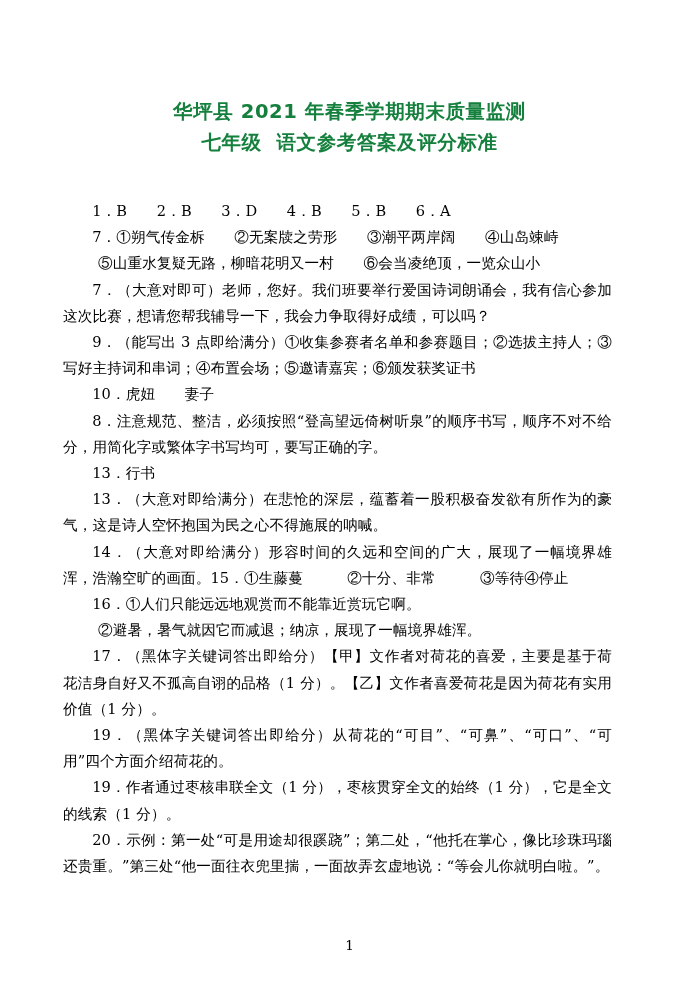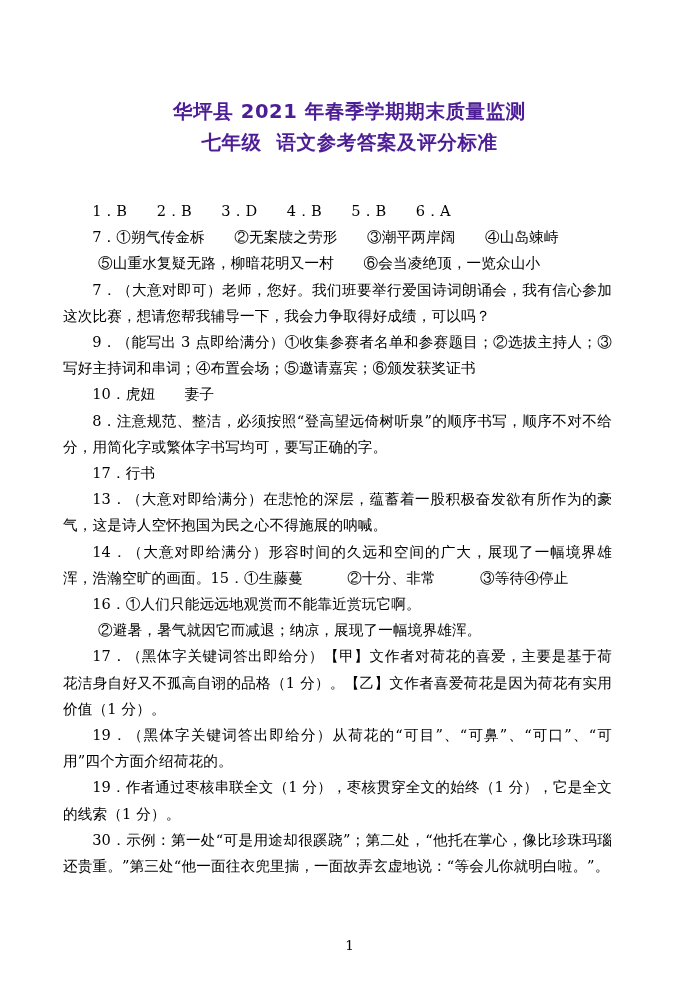--- a/index.html
+++ b/index.html
@@ -21,21 +21,21 @@
   }
   .doc-title {
     margin: 0;
     padding-top: 96px;
     text-align: center;
     font-family: "DejaVu Sans", "Liberation Sans", sans-serif;
     font-weight: bold;
     font-size: 19.5px;
     line-height: 31px;
     letter-spacing: 0.6px;
-    color: #4c1d95;
+    color: #15803d;
   }
   .title-line {
     display: block;
     white-space: pre;
   }
   .body-block {
     margin-top: 40px;
     padding-left: 63px;
     padding-right: 87px;
   }
@@ -74,26 +74,26 @@
   </h1>
 
   <div class="body-block">
     <p class="para">1．B　　2．B　　3．D　　4．B　　5．B　　6．A</p>
     <p class="para">7．①朔气传金柝　　②无案牍之劳形　　③潮平两岸阔　　④山岛竦峙</p>
     <p class="para hang-indent">⑤山重水复疑无路，柳暗花明又一村　　⑥会当凌绝顶，一览众山小</p>
     <p class="para">7．（大意对即可）老师，您好。我们班要举行爱国诗词朗诵会，我有信心参加这次比赛，想请您帮我辅导一下，我会力争取得好成绩，可以吗？</p>
     <p class="para">9．（能写出 3 点即给满分）①收集参赛者名单和参赛题目；②选拔主持人；③写好主持词和串词；④布置会场；⑤邀请嘉宾；⑥颁发获奖证书</p>
     <p class="para">10．虎妞　　妻子</p>
     <p class="para">8．注意规范、整洁，必须按照“登高望远倚树听泉”的顺序书写，顺序不对不给分，用简化字或繁体字书写均可，要写正确的字。</p>
-    <p class="para">17．行书</p>
+    <p class="para">13．行书</p>
     <p class="para">13．（大意对即给满分）在悲怆的深层，蕴蓄着一股积极奋发欲有所作为的豪气，这是诗人空怀抱国为民之心不得施展的呐喊。</p>
     <p class="para">14．（大意对即给满分）形容时间的久远和空间的广大，展现了一幅境界雄浑，浩瀚空旷的画面。15．①生藤蔓　　　②十分、非常　　　③等待④停止</p>
     <p class="para">16．①人们只能远远地观赏而不能靠近赏玩它啊。</p>
     <p class="para hang-indent">②避暑，暑气就因它而减退；纳凉，展现了一幅境界雄浑。</p>
     <p class="para">17．（黑体字关键词答出即给分）【甲】文作者对荷花的喜爱，主要是基于荷花洁身自好又不孤高自诩的品格（1 分）。【乙】文作者喜爱荷花是因为荷花有实用价值（1 分）。</p>
     <p class="para">19．（黑体字关键词答出即给分）从荷花的“可目”、“可鼻”、“可口”、“可用”四个方面介绍荷花的。</p>
     <p class="para">19．作者通过枣核串联全文（1 分），枣核贯穿全文的始终（1 分），它是全文的线索（1 分）。</p>
-    <p class="para">30．示例：第一处“可是用途却很蹊跷”；第二处，“他托在掌心，像比珍珠玛瑙还贵重。”第三处“他一面往衣兜里揣，一面故弄玄虚地说：“等会儿你就明白啦。”。</p>
+    <p class="para">20．示例：第一处“可是用途却很蹊跷”；第二处，“他托在掌心，像比珍珠玛瑙还贵重。”第三处“他一面往衣兜里揣，一面故弄玄虚地说：“等会儿你就明白啦。”。</p>
   </div>
 
   <div class="page-number">1</div>
 
 </div>
 
 </body></html>

